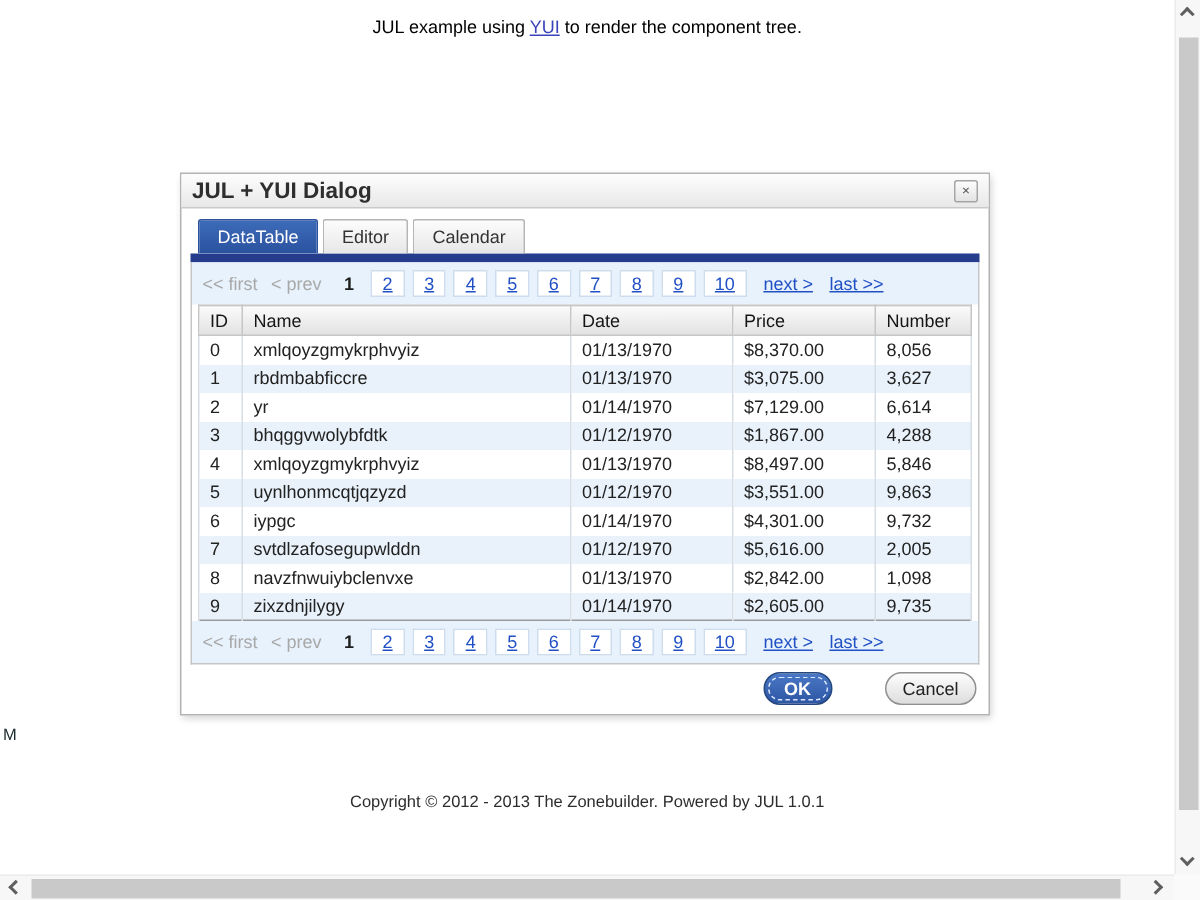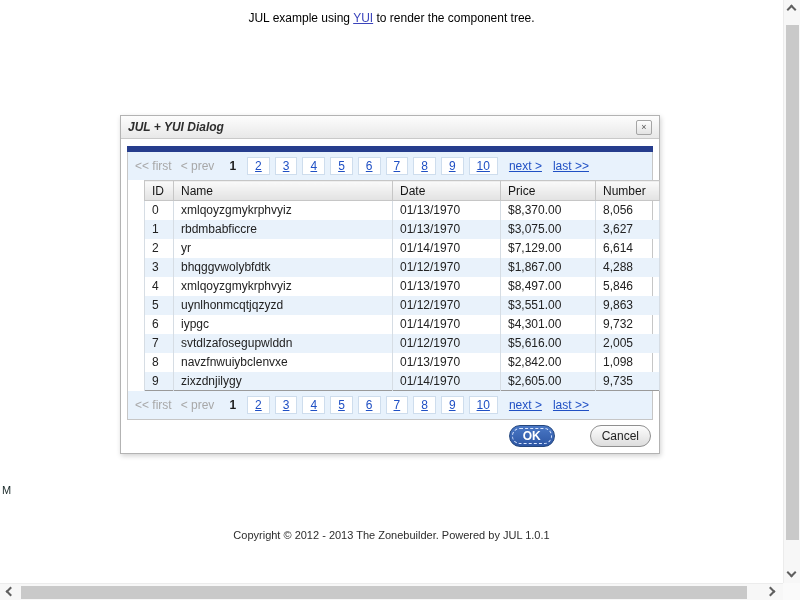--- a/index.html
+++ b/index.html
@@ -8,21 +8,21 @@
 
   
   .intro { position:absolute; top:11px; left:0; width:783px; text-align:center; font-size:12px; color:#000; }
   .intro a { color:#3a43bb; text-decoration:underline; cursor:pointer; }
 
   
   .dialog { position:absolute; left:120px; top:115px; width:540px;
             border:1px solid #b3b3b3; background:#fff; box-shadow:1px 2px 5px rgba(0,0,0,.18); }
   .titlebar { height:23px; background:linear-gradient(#fdfdfd,#e8e8e8);
               border-bottom:1px solid #c9c9c9; display:flex; align-items:center; padding:0 7px; }
-  .title { flex:1; font-size:12px; font-weight:bold; color:#2e2e2e;font-style:italic; }
+  .title { flex:1; font-size:15px; font-weight:bold; color:#2e2e2e; }
   .close-btn { width:16px; height:15px; border:1px solid #a5a5a5; border-radius:2px;
                background:linear-gradient(#fdfdfd,#e3e3e3); color:#555; font-size:9px;
                display:flex; align-items:center; justify-content:center; cursor:pointer; }
   .dialog-body { padding:7px 6px 6px 6px; }
 
   
   .tab-list { display:flex; gap:3px; padding-left:5px; position:relative; }
   .tab { font-size:12px; padding:4px 12px 4px 12px; border:1px solid #b5b5b5; border-bottom:none;
          border-radius:2px 2px 0 0; background:linear-gradient(#fcfcfc,#e7e7e7); color:#333; cursor:pointer; }
   .tab.active { background:linear-gradient(#3d6bb8,#2a529f); border-color:#2a529f; color:#fff; }
@@ -32,21 +32,21 @@
   
   .pg { background:#e8f2fc; padding:5px 7px; display:flex; align-items:center; font-size:12px; }
   .pg > * { margin-right:5px; white-space:nowrap; }
   .pg-disabled { color:#a8a8a8; margin-right:9px; }
   .pg-current { font-weight:bold; color:#1d1d1d; padding:2px 6px; }
   .pg-box { background:#fff; border:1px solid #cedded; padding:1px 7px; color:#2050c4;
             text-decoration:underline; cursor:pointer; }
   .pg-link { color:#2050c4; text-decoration:underline; cursor:pointer; margin-left:6px; }
 
   
-  table.dt { table-layout:fixed; width:calc(100% - 8px); margin:0 16px; border-collapse:collapse;
+  table.dt { table-layout:fixed; width:calc(100% - 8px); margin:0 4px; border-collapse:collapse;
              border:1px solid #9a9a9a; }
   .dt th { height:20px; font-size:12px; font-weight:normal; color:#151515; text-align:left;
            padding:0 7px; background:linear-gradient(#fafafa,#e2e2e2); border:1px solid #c6c6c6;
            overflow:hidden; white-space:nowrap; }
   .dt td { height:19px; font-size:12px; color:#222; padding:0 7px;
            border-left:1px solid #d6dde4; border-right:1px solid #d6dde4;
            overflow:hidden; white-space:nowrap; }
   .dt tr.alt td { background:#e9f2fb; }
   .c0{width:29px} .c1{width:219px} .c2{width:108px} .c3{width:95px}
 
@@ -84,20 +84,25 @@
 <div class="intro"><span>JUL example using </span><a>YUI</a><span> to render the component tree.</span></div>
 
 <div class="dialog">
   <div class="titlebar">
     <div class="title">JUL + YUI Dialog</div>
     <div class="close-btn">
         <span>×</span>
       </div>
   </div>
   <div class="dialog-body">
+    <div class="tab-list">
+        <div class="tab active">DataTable</div>
+        <div class="tab">Editor</div>
+        <div class="tab">Calendar</div>
+      </div>
     <div class="tab-bar"></div>
     <div class="tab-panel">
       <div class="pg">
           <span class="pg-disabled">&lt;&lt; first</span>
           <span class="pg-disabled">&lt; prev</span>
           <span class="pg-current">1</span>
           <span class="pg-box">2</span>
           <span class="pg-box">3</span>
           <span class="pg-box">4</span>
           <span class="pg-box">5</span>

